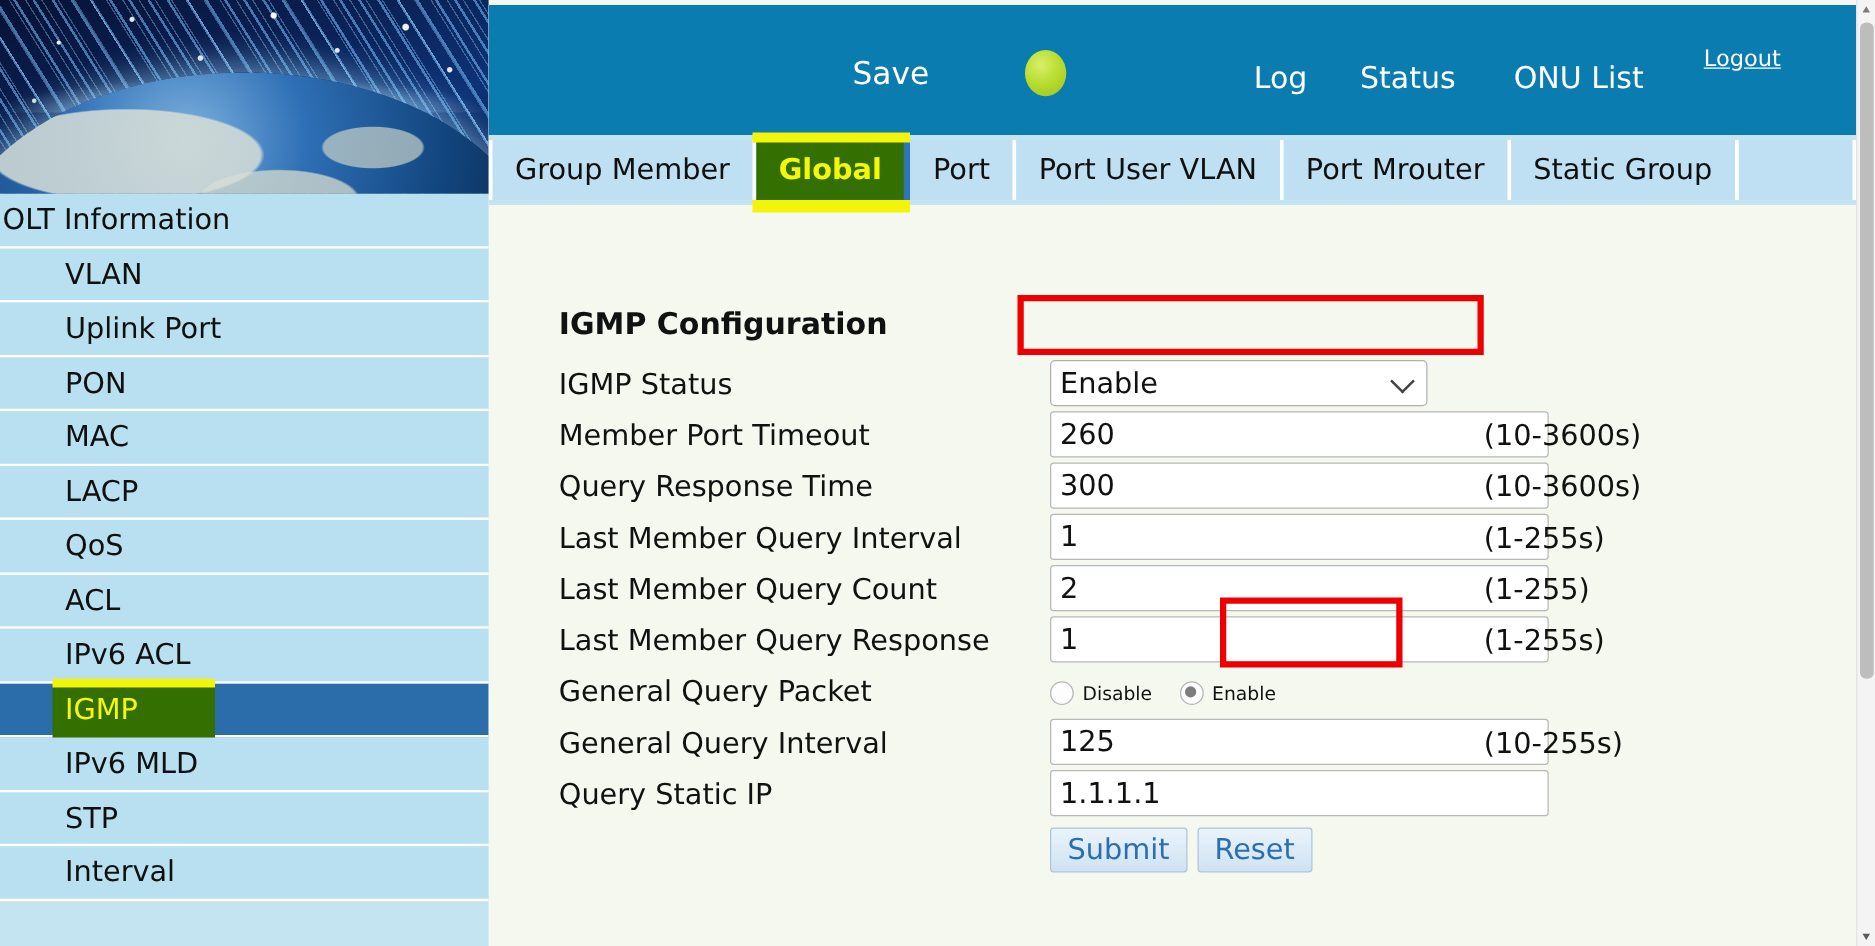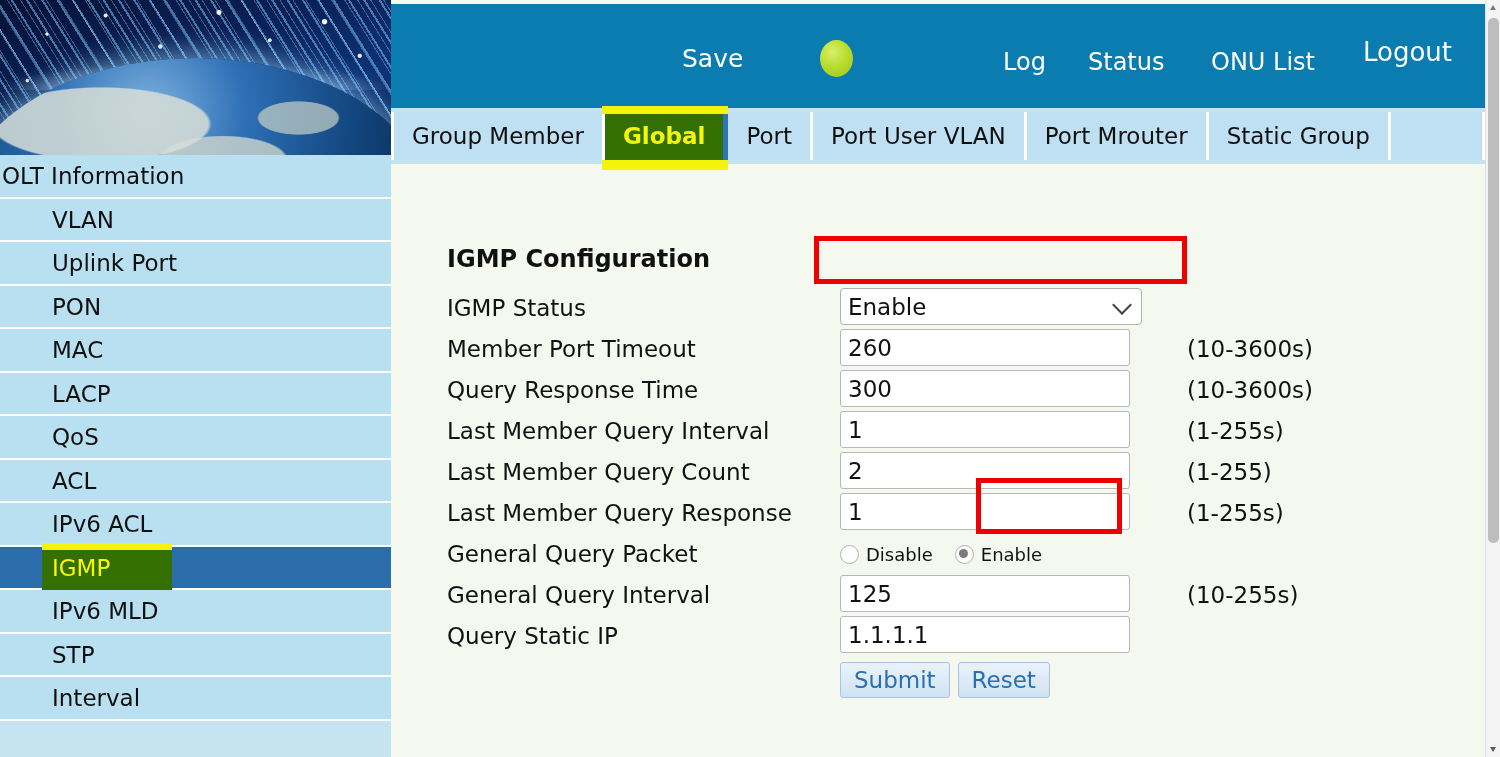--- a/index.html
+++ b/index.html
@@ -121,21 +121,21 @@
     border-radius: 50%;
     background: radial-gradient(circle at 38% 32%, #d8f06a 0%, #b9dd30 45%, #9dc41c 100%);
   }
   #topbar .nav-link {
     position: absolute; top: 44px;
     color: #ffffff; font-size: 24px; cursor: pointer;
   }
   #topbar .nav-link.l0 { left: 612px; }
   #topbar .nav-link.l1 { left: 697px; }
   #topbar .nav-link.l2 { left: 820px; }
-  #topbar .nav-link.l3 { left: 972px; top: 33px; font-size: 26px; }
+  #topbar .nav-link.l3 { left: 972px; top: 33px; font-size: 18px; text-decoration: underline; }
 
   #tabstrip {
     position: relative;
     height: 56px;
     background: #c5e4f2;
     padding-top: 4px;
   }
   #tabs { display: flex; height: 48px; }
   .tab {
     background: #bfe0f2;
@@ -179,21 +179,21 @@
     width: 940px;
     height: 41px;
   }
   .row-label {
     position: absolute; left: 0; top: 0;
     font-size: 23px; color: #111; line-height: 41px;
     white-space: nowrap;
   }
   .row-field { position: absolute; left: 393px; top: 0; }
   .txt {
-    width: 290px; height: 37px;
+    width: 399px; height: 37px;
     border: 1px solid #b8b8b8;
     border-radius: 3px;
     background: #ffffff;
     font-size: 23px;
     font-family: "DejaVu Sans", "Liberation Sans", sans-serif;
     color: #111;
     padding: 0 7px;
     outline: none;
   }
   .sel {
@@ -235,21 +235,21 @@
     position: relative;
     margin-right: 7px;
   }
   .radio-opt.checked .dot::after {
     content: "";
     position: absolute; left: 3.4px; top: 3.4px;
     width: 9px; height: 9px;
     border-radius: 50%;
     background: #7c7c7c;
   }
-  .radio-opt .rlabel { font-size: 18px; color: #111; }
+  .radio-opt .rlabel { font-size: 15px; color: #111; }
   .radio-gap { width: 22px; }
 
   .btn {
     height: 36px;
     padding: 0 13px;
     border: 1px solid #a8c4dc;
     border-radius: 3px;
     background: linear-gradient(#eaf3fb, #cfe2f2);
     color: #2a6fb0;
     font-size: 23px;

